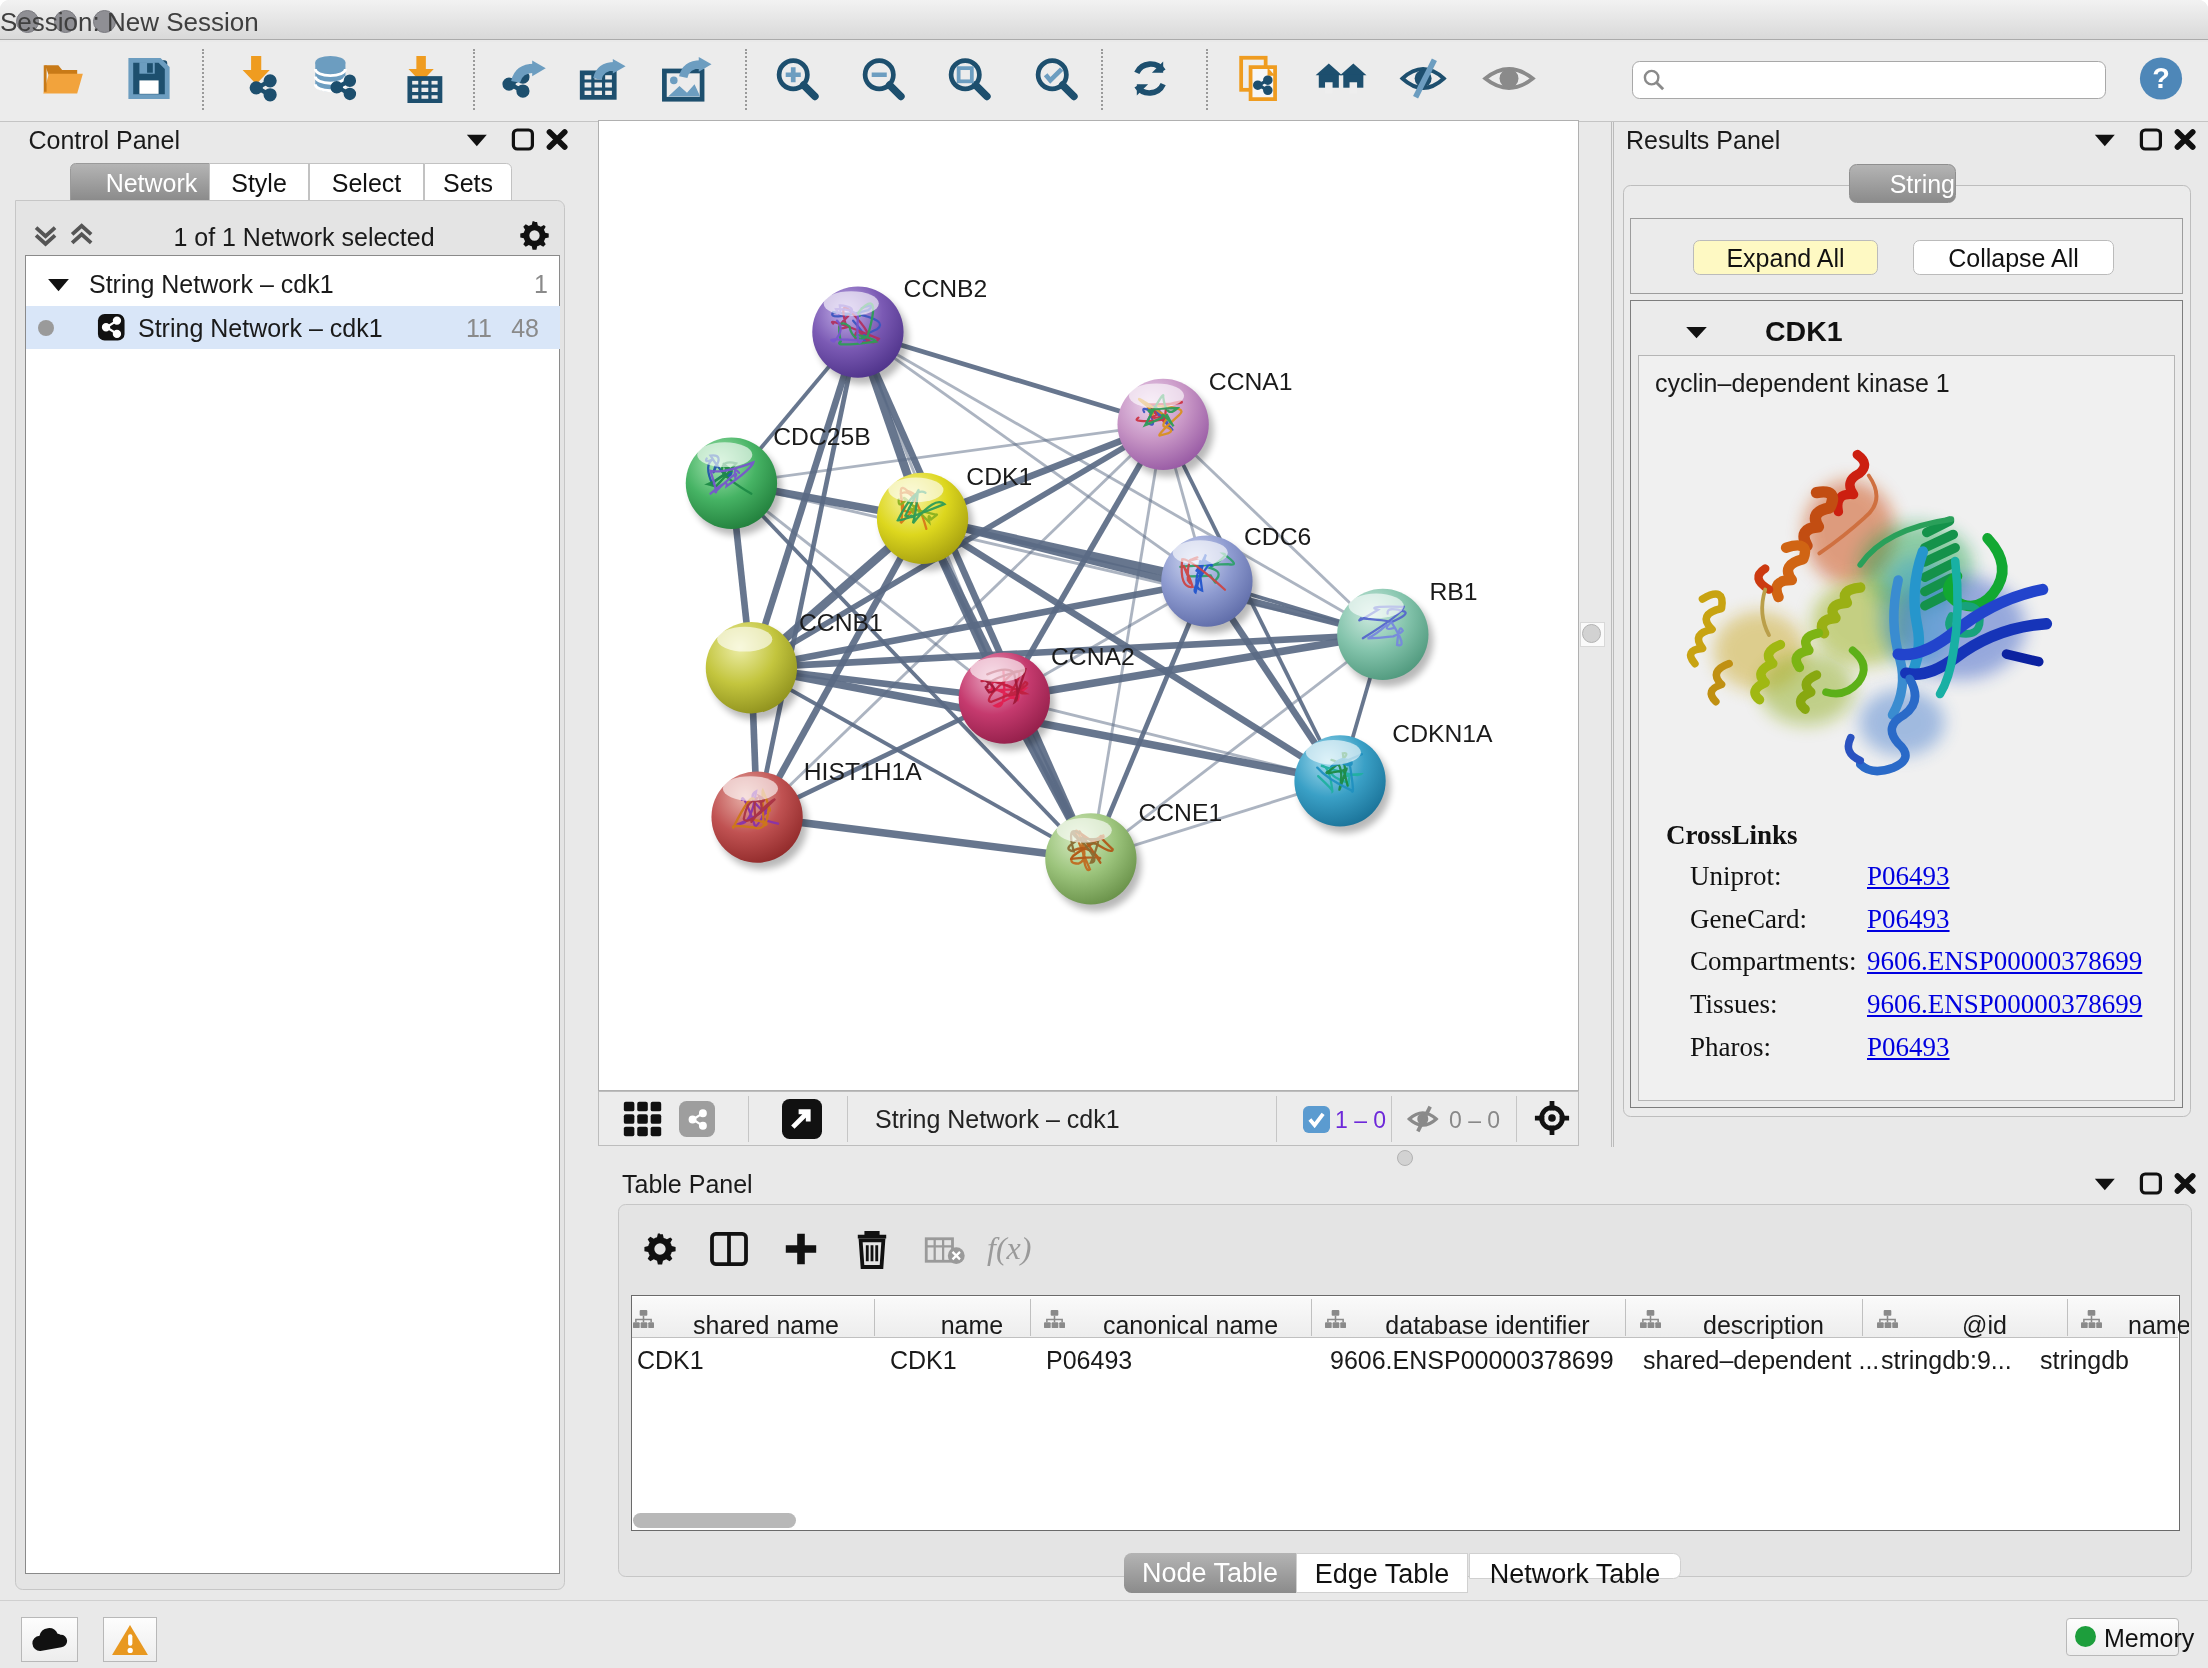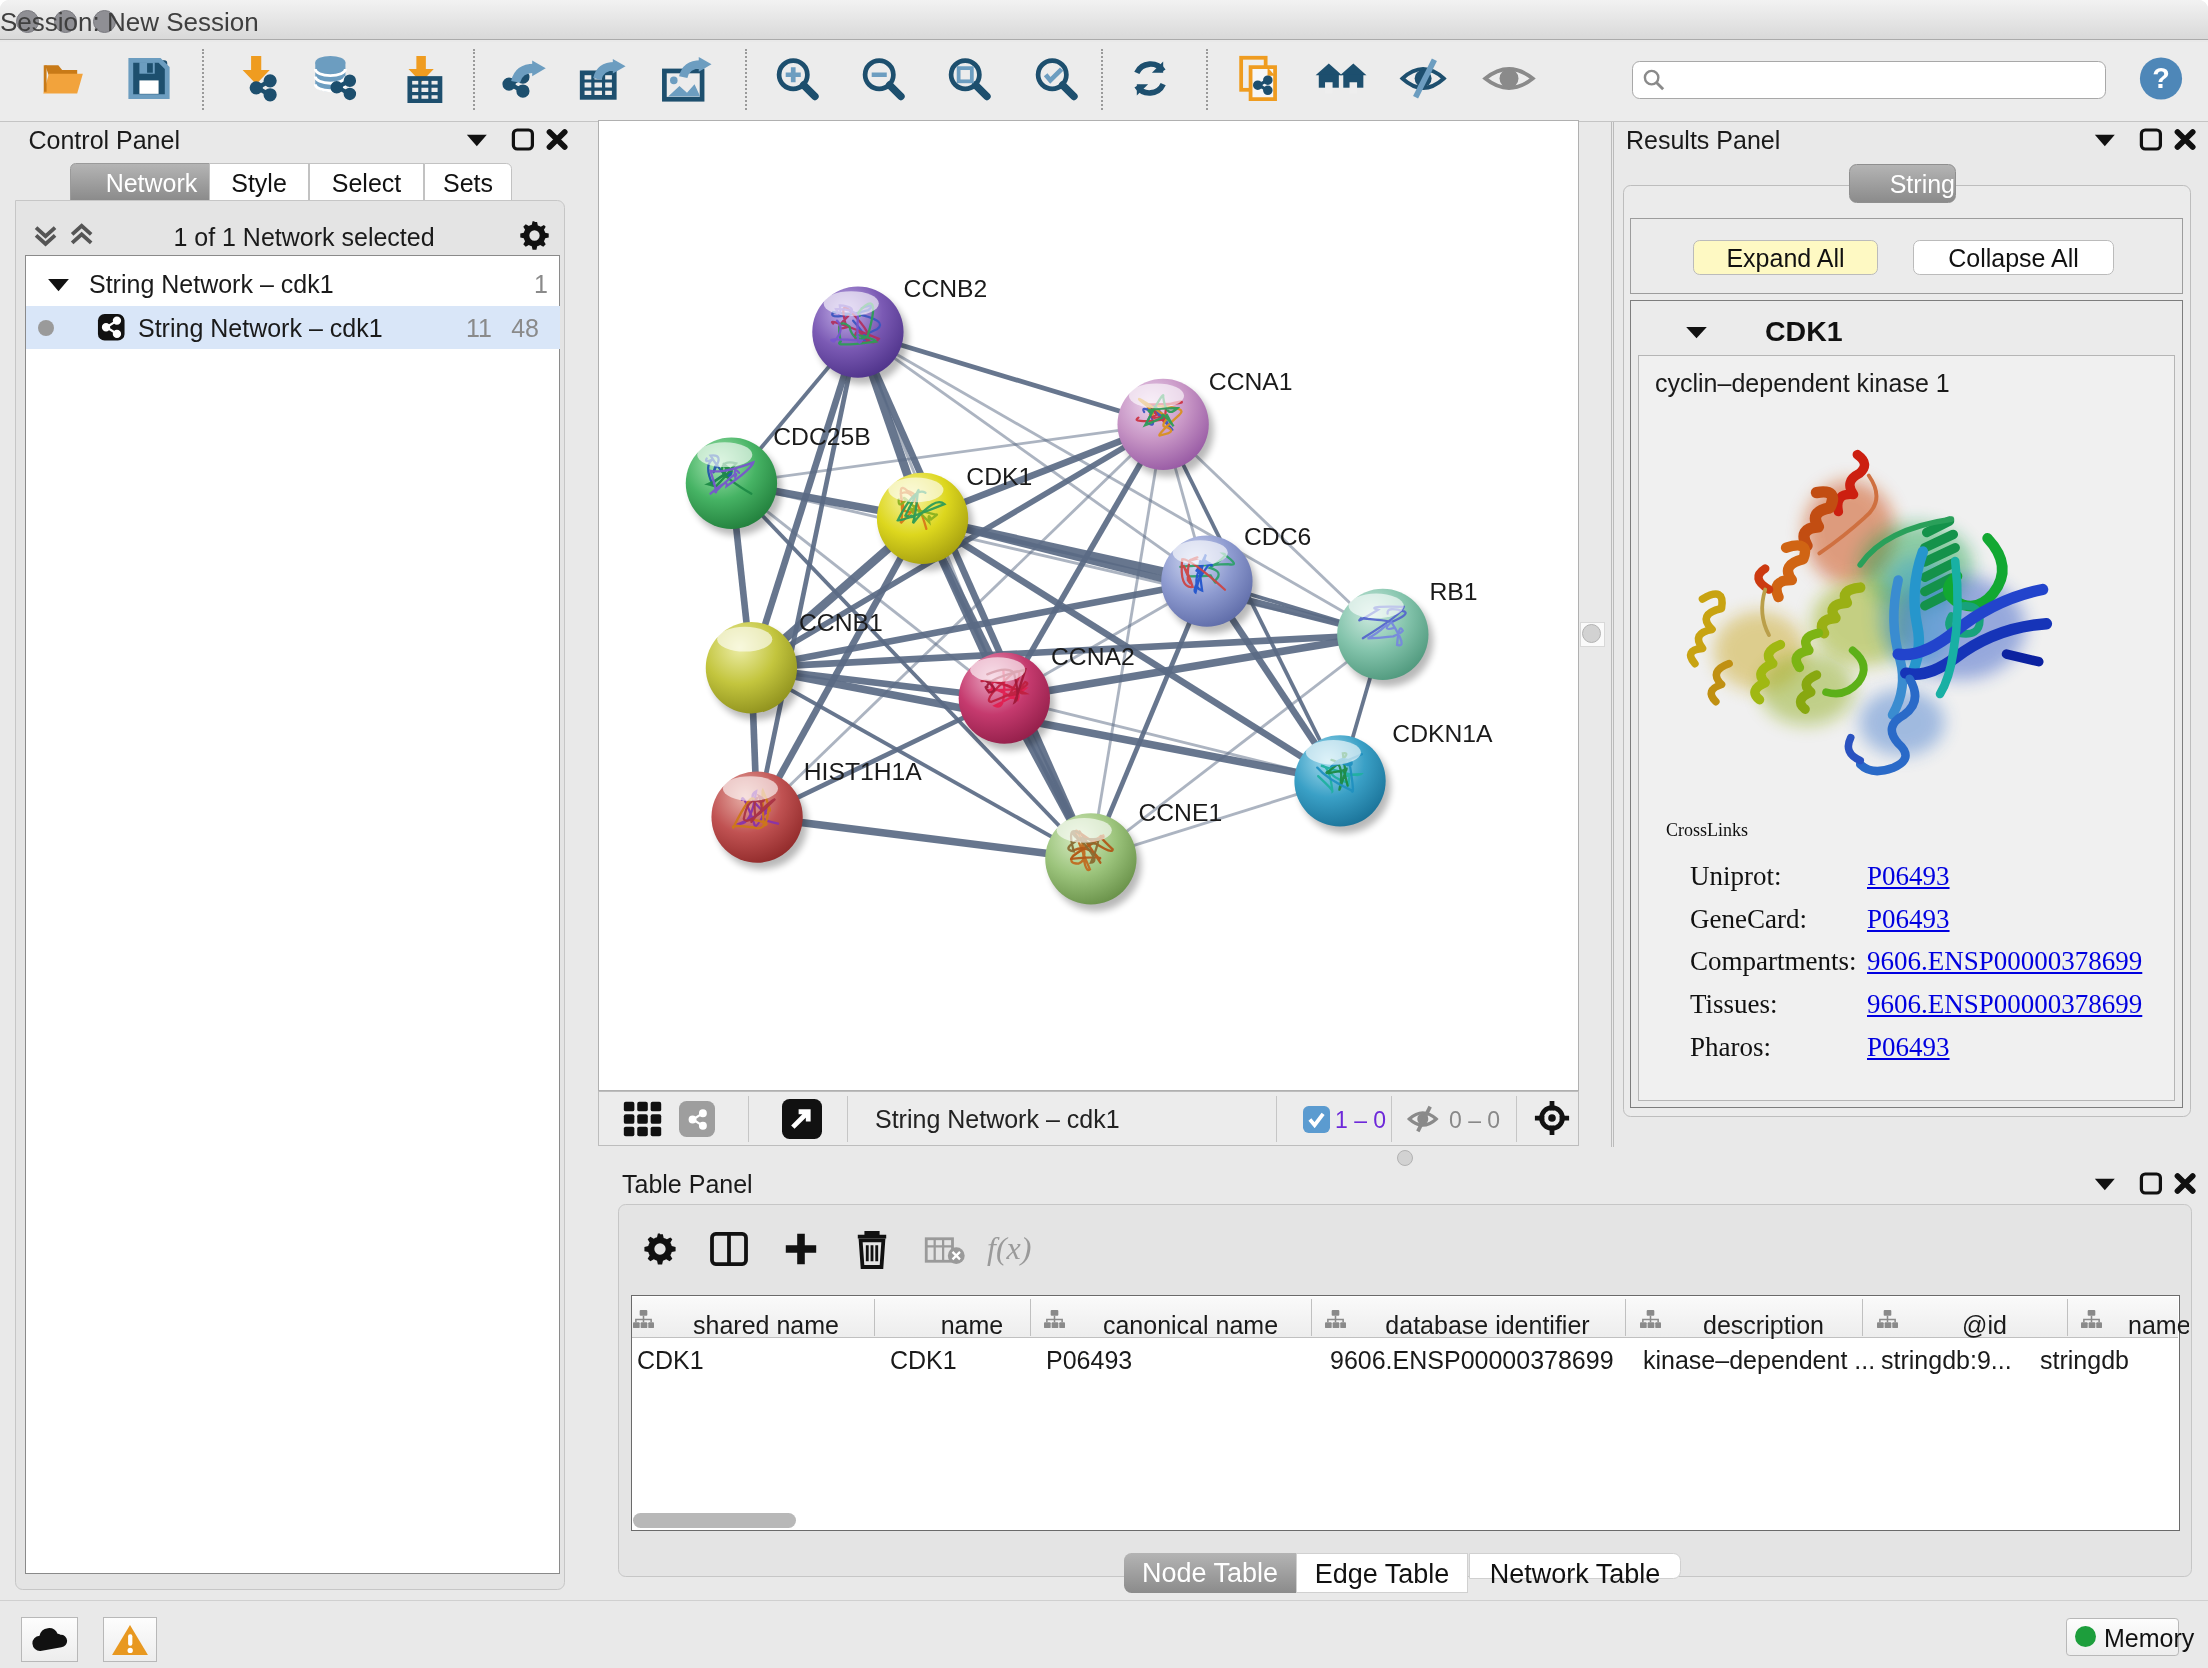--- a/index.html
+++ b/index.html
@@ -484,21 +484,21 @@
       <path d="M30,160 q24,-14 20,10 q-26,6 -10,22 q-22,4 -10,20 q-20,2 -8,16" fill="none" stroke="#c8a312" stroke-width="8" stroke-opacity="1.0" stroke-linecap="round" stroke-linejoin="round"></path>
       <path d="M58,228 q-22,8 -8,22 q-18,6 -6,18" fill="none" stroke="#c09012" stroke-width="8" stroke-opacity="1.0" stroke-linecap="round" stroke-linejoin="round"></path>
       <path d="M96,150 q-8,26 4,48" fill="none" stroke="#ba9f4a" stroke-width="4" stroke-opacity="1.0" stroke-linecap="round" stroke-linejoin="round"></path>
       <path d="M112,208 q-20,8 -8,20 q-20,8 -8,20 q-18,8 -6,18" fill="none" stroke="#a0b812" stroke-width="10" stroke-opacity="1.0" stroke-linecap="round" stroke-linejoin="round"></path>
       <path d="M150,240 q-18,8 -6,18 q-18,8 -6,18" fill="none" stroke="#88a810" stroke-width="10" stroke-opacity="1.0" stroke-linecap="round" stroke-linejoin="round"></path>
       <path d="M188,214 q20,16 6,34 q-14,16 -34,10" fill="none" stroke="#5cb018" stroke-width="8" stroke-opacity="1.0" stroke-linecap="round" stroke-linejoin="round"></path>
       <path d="M248,244 q14,24 -6,38 q-22,12 -6,30 q18,16 -6,26 q-22,8 -34,-4" fill="none" stroke="#2a6ac8" stroke-width="9" stroke-opacity="1.0" stroke-linecap="round" stroke-linejoin="round"></path>
       <path d="M196,330 q-18,-8 -10,-24" fill="none" stroke="#2a52c0" stroke-width="8" stroke-opacity="1.0" stroke-linecap="round" stroke-linejoin="round"></path>
     </svg>
   </div>
-<div class="abs" style="left:1666px;top:820px;font-size:18px;font-weight:normal;font-family:'Liberation Serif',serif;color:#111">CrossLinks</div>
+<div class="abs" style="left:1666px;top:820px;font-size:27px;font-weight:bold;font-family:'Liberation Serif',serif;color:#111">CrossLinks</div>
 <div class="abs" style="left:1690px;top:861px;font-size:27px;font-family:'Liberation Serif',serif;color:#111">Uniprot:</div>
 <div class="abs" style="left:1867px;top:861px;font-size:27px;font-family:'Liberation Serif',serif;color:#0000e0;text-decoration:underline">P06493</div>
 <div class="abs" style="left:1690px;top:904px;font-size:27px;font-family:'Liberation Serif',serif;color:#111">GeneCard:</div>
 <div class="abs" style="left:1867px;top:904px;font-size:27px;font-family:'Liberation Serif',serif;color:#0000e0;text-decoration:underline">P06493</div>
 <div class="abs" style="left:1690px;top:946px;font-size:27px;font-family:'Liberation Serif',serif;color:#111">Compartments:</div>
 <div class="abs" style="left:1867px;top:946px;font-size:27px;font-family:'Liberation Serif',serif;color:#0000e0;text-decoration:underline">9606.ENSP00000378699</div>
 <div class="abs" style="left:1690px;top:989px;font-size:27px;font-family:Liberation Serif, serif;color:#111">Tissues:</div>
 <div class="abs" style="left:1867px;top:989px;font-size:27px;font-family:'Liberation Serif',serif;color:#0000e0;text-decoration:underline">9606.ENSP00000378699</div>
 <div class="abs" style="left:1690px;top:1032px;font-size:27px;font-family:'Liberation Serif',serif;color:#111">Pharos:</div>
 <div class="abs" style="left:1867px;top:1032px;font-size:27px;font-family:'Liberation Serif',serif;color:#0000e0;text-decoration:underline">P06493</div>
@@ -597,21 +597,21 @@
         <rect x="9" y="14" width="7" height="6" rx="1"></rect>
         <rect x="17" y="14" width="6" height="6" rx="1"></rect>
       </g>
       <path d="M12,7 v4 M4,14 v-3 h16 v3 M12,11 v3" stroke="#8a8a8a" stroke-width="1.6" fill="none"></path>
     </svg></div>
 <div class="abs" style="left:2128px;top:1311px;width:61px;overflow:hidden;white-space:nowrap;text-align:left;font-size:25px;color:#1a1a1a">namespace</div>
 <div class="abs" style="left:637px;top:1346px;font-size:25px;color:#1a1a1a;white-space:nowrap">CDK1</div>
 <div class="abs" style="left:890px;top:1346px;font-size:25px;color:#1a1a1a;white-space:nowrap">CDK1</div>
 <div class="abs" style="left:1046px;top:1346px;font-size:25px;color:#1a1a1a;white-space:nowrap">P06493</div>
 <div class="abs" style="left:1330px;top:1346px;font-size:25px;color:#1a1a1a;white-space:nowrap">9606.ENSP00000378699</div>
-<div class="abs" style="left:1643px;top:1346px;font-size:25px;color:#1a1a1a;white-space:nowrap">kinase–dependent ...</div>
+<div class="abs" style="left:1643px;top:1346px;font-size:25px;color:#1a1a1a;white-space:nowrap">shared–dependent ...</div>
 <div class="abs" style="left:1881px;top:1346px;font-size:25px;color:#1a1a1a;white-space:nowrap">stringdb:9...</div>
 <div class="abs" style="left:2040px;top:1346px;font-size:25px;color:#1a1a1a;white-space:nowrap">stringdb</div>
 <div class="abs" style="left:633px;top:1513px;width:163px;height:15px;border-radius:7.6px;background:#b8b8b8"></div>
 <div class="abs seltab" style="left:1124px;top:1553px;width:172px;height:40px;border-radius:7.6px 0 0 7.6px;text-align:center;line-height:40px;font-size:27px">Node Table</div>
 <div class="abs whitetab" style="left:1296px;top:1553px;width:172px;height:40px;border:1px solid #d0d0d0;text-align:center;line-height:40px;font-size:27px">Edge Table</div>
 <div class="abs whitetab" style="left:1469px;top:1553px;width:212px;height:26px;border:1px solid #d0d0d0;border-radius:0 7.6px 7.6px 0;text-align:center;line-height:40px;font-size:27px">Network Table</div>
 <div class="abs" style="left:0;top:1600px;width:2208px;border-top:1.9px solid #d0d0d0"></div>
 <div class="abs" style="left:21px;top:1617px;width:57px;height:45px;background:linear-gradient(#fdfdfd,#ededed);border:1.9px solid #b8b8b8"></div>
 <svg class="abs" style="left:31px;top:1628px" width="38" height="25" viewBox="0 0 40 26">
     <path d="M10,24 a8,8 0 0 1 -1,-16 a10,10 0 0 1 19,-2 a7,7 0 0 1 3,1 a6.5,6.5 0 0 1 1,13 z" fill="#111"></path>

